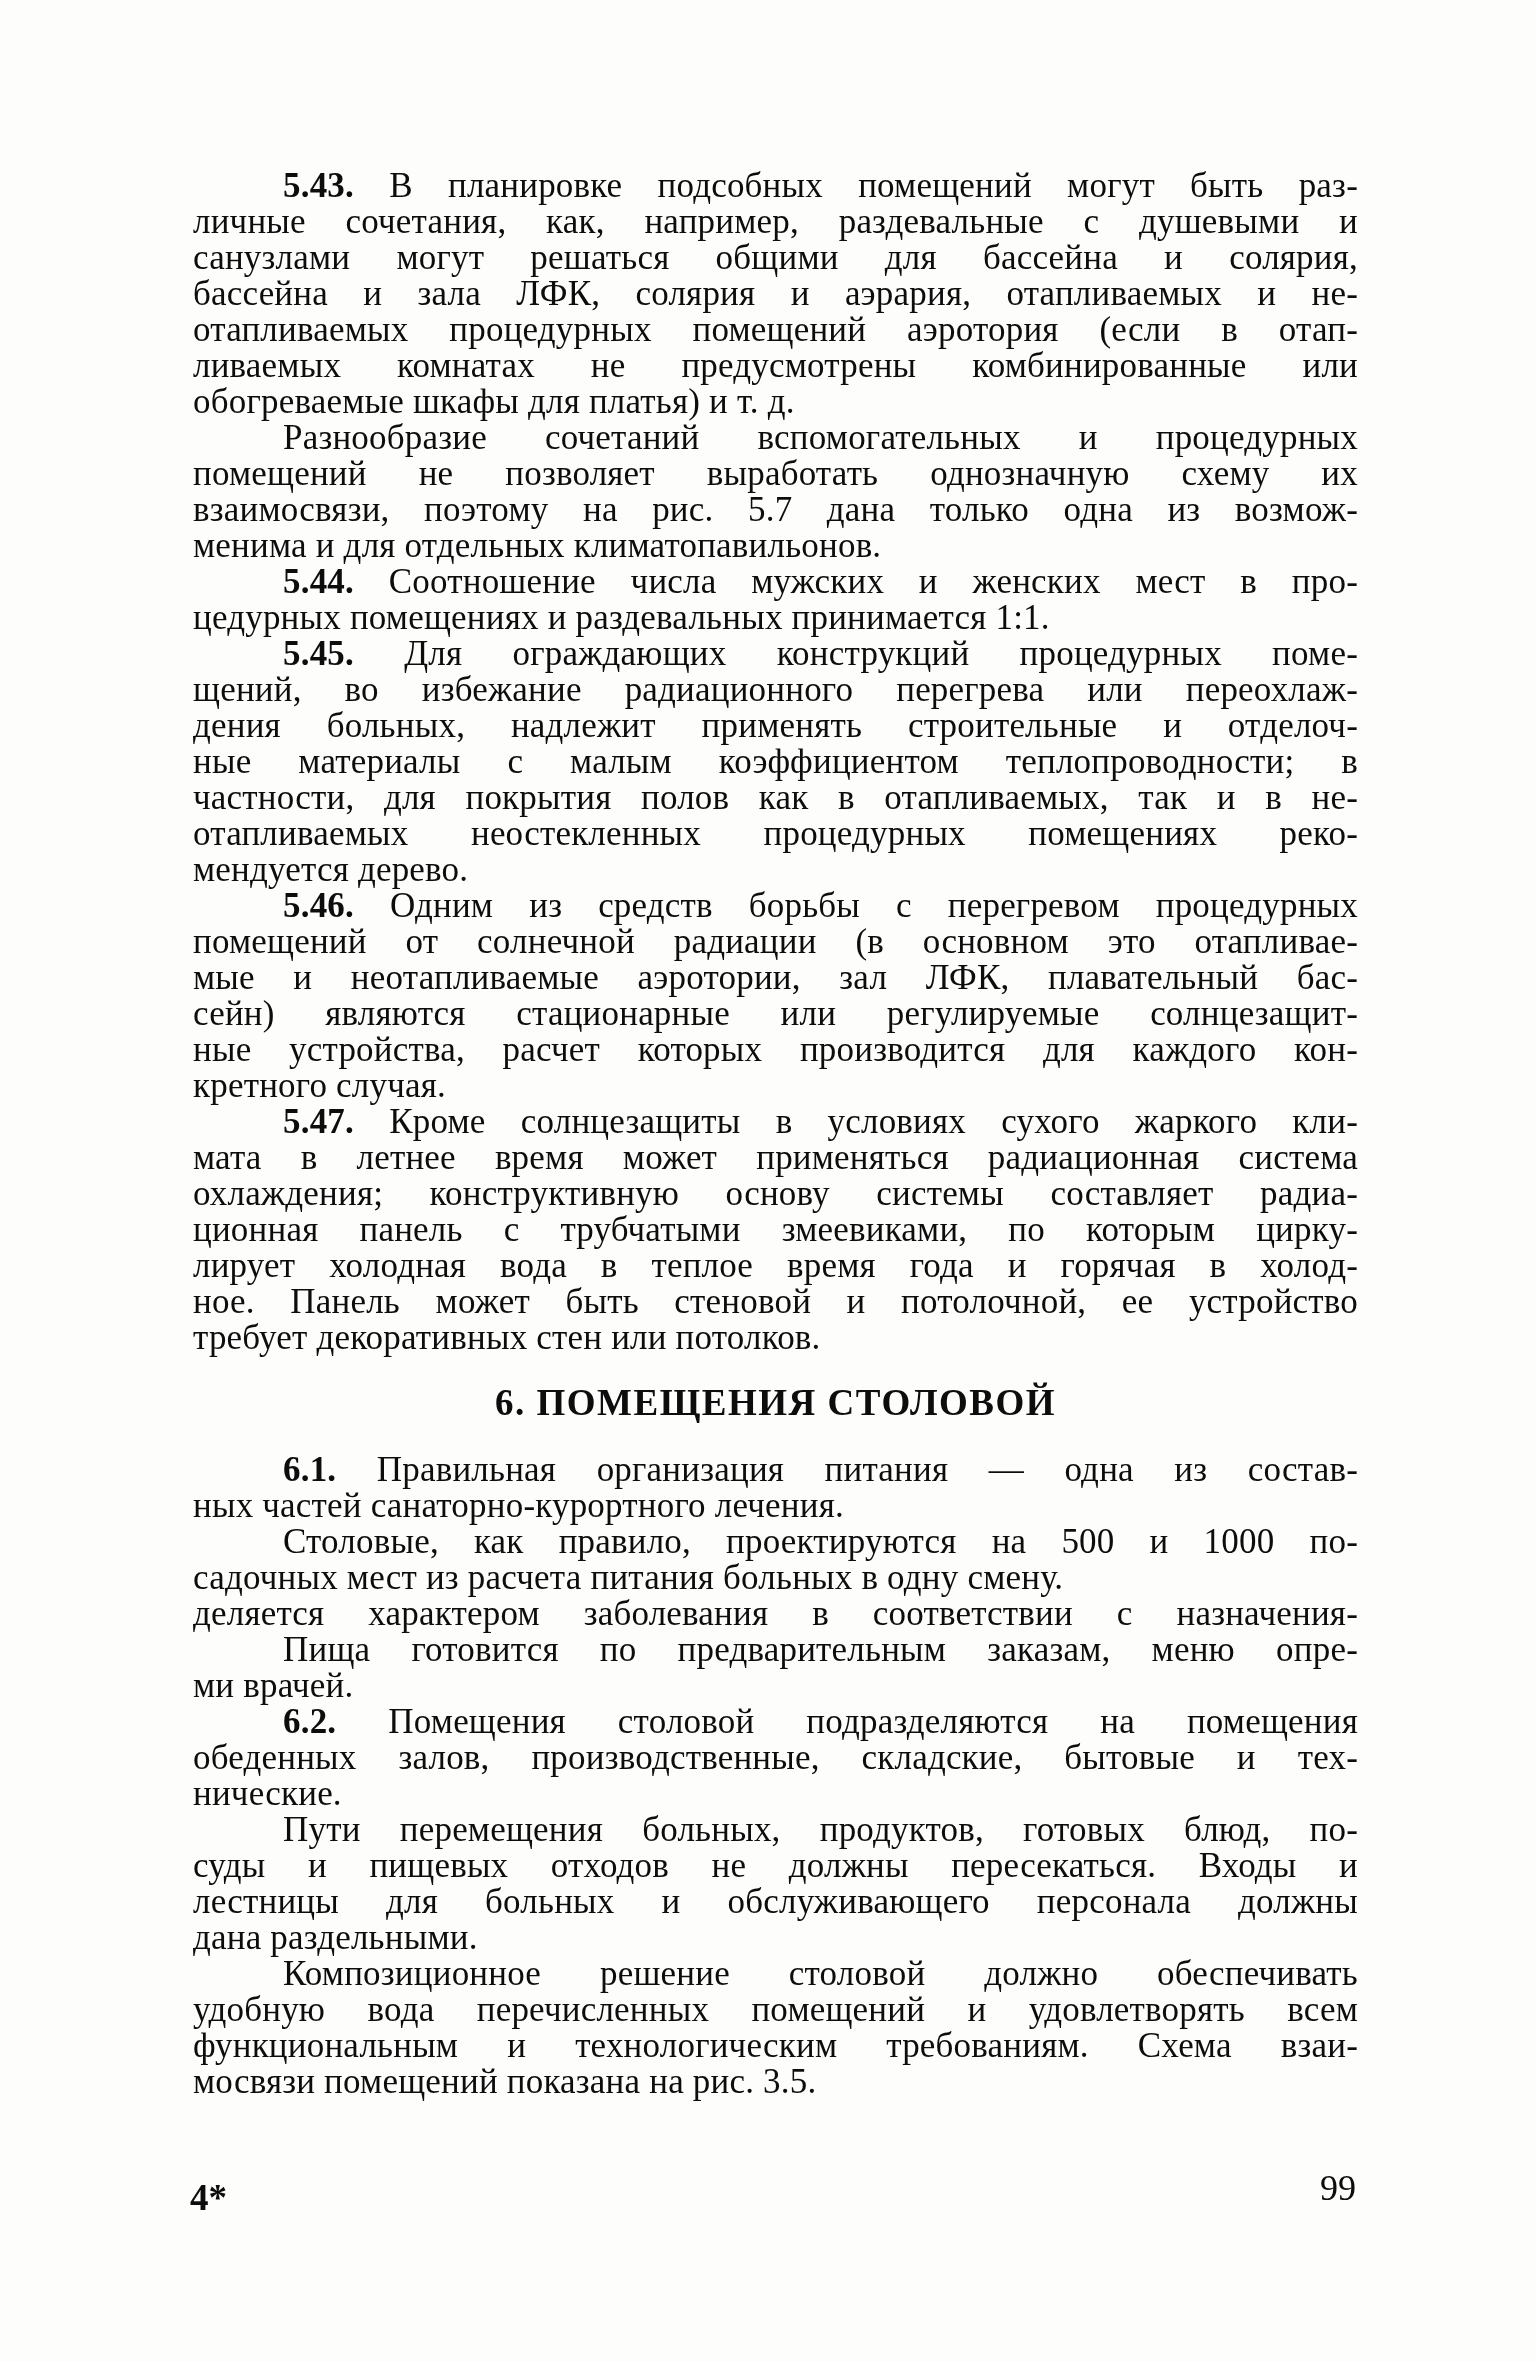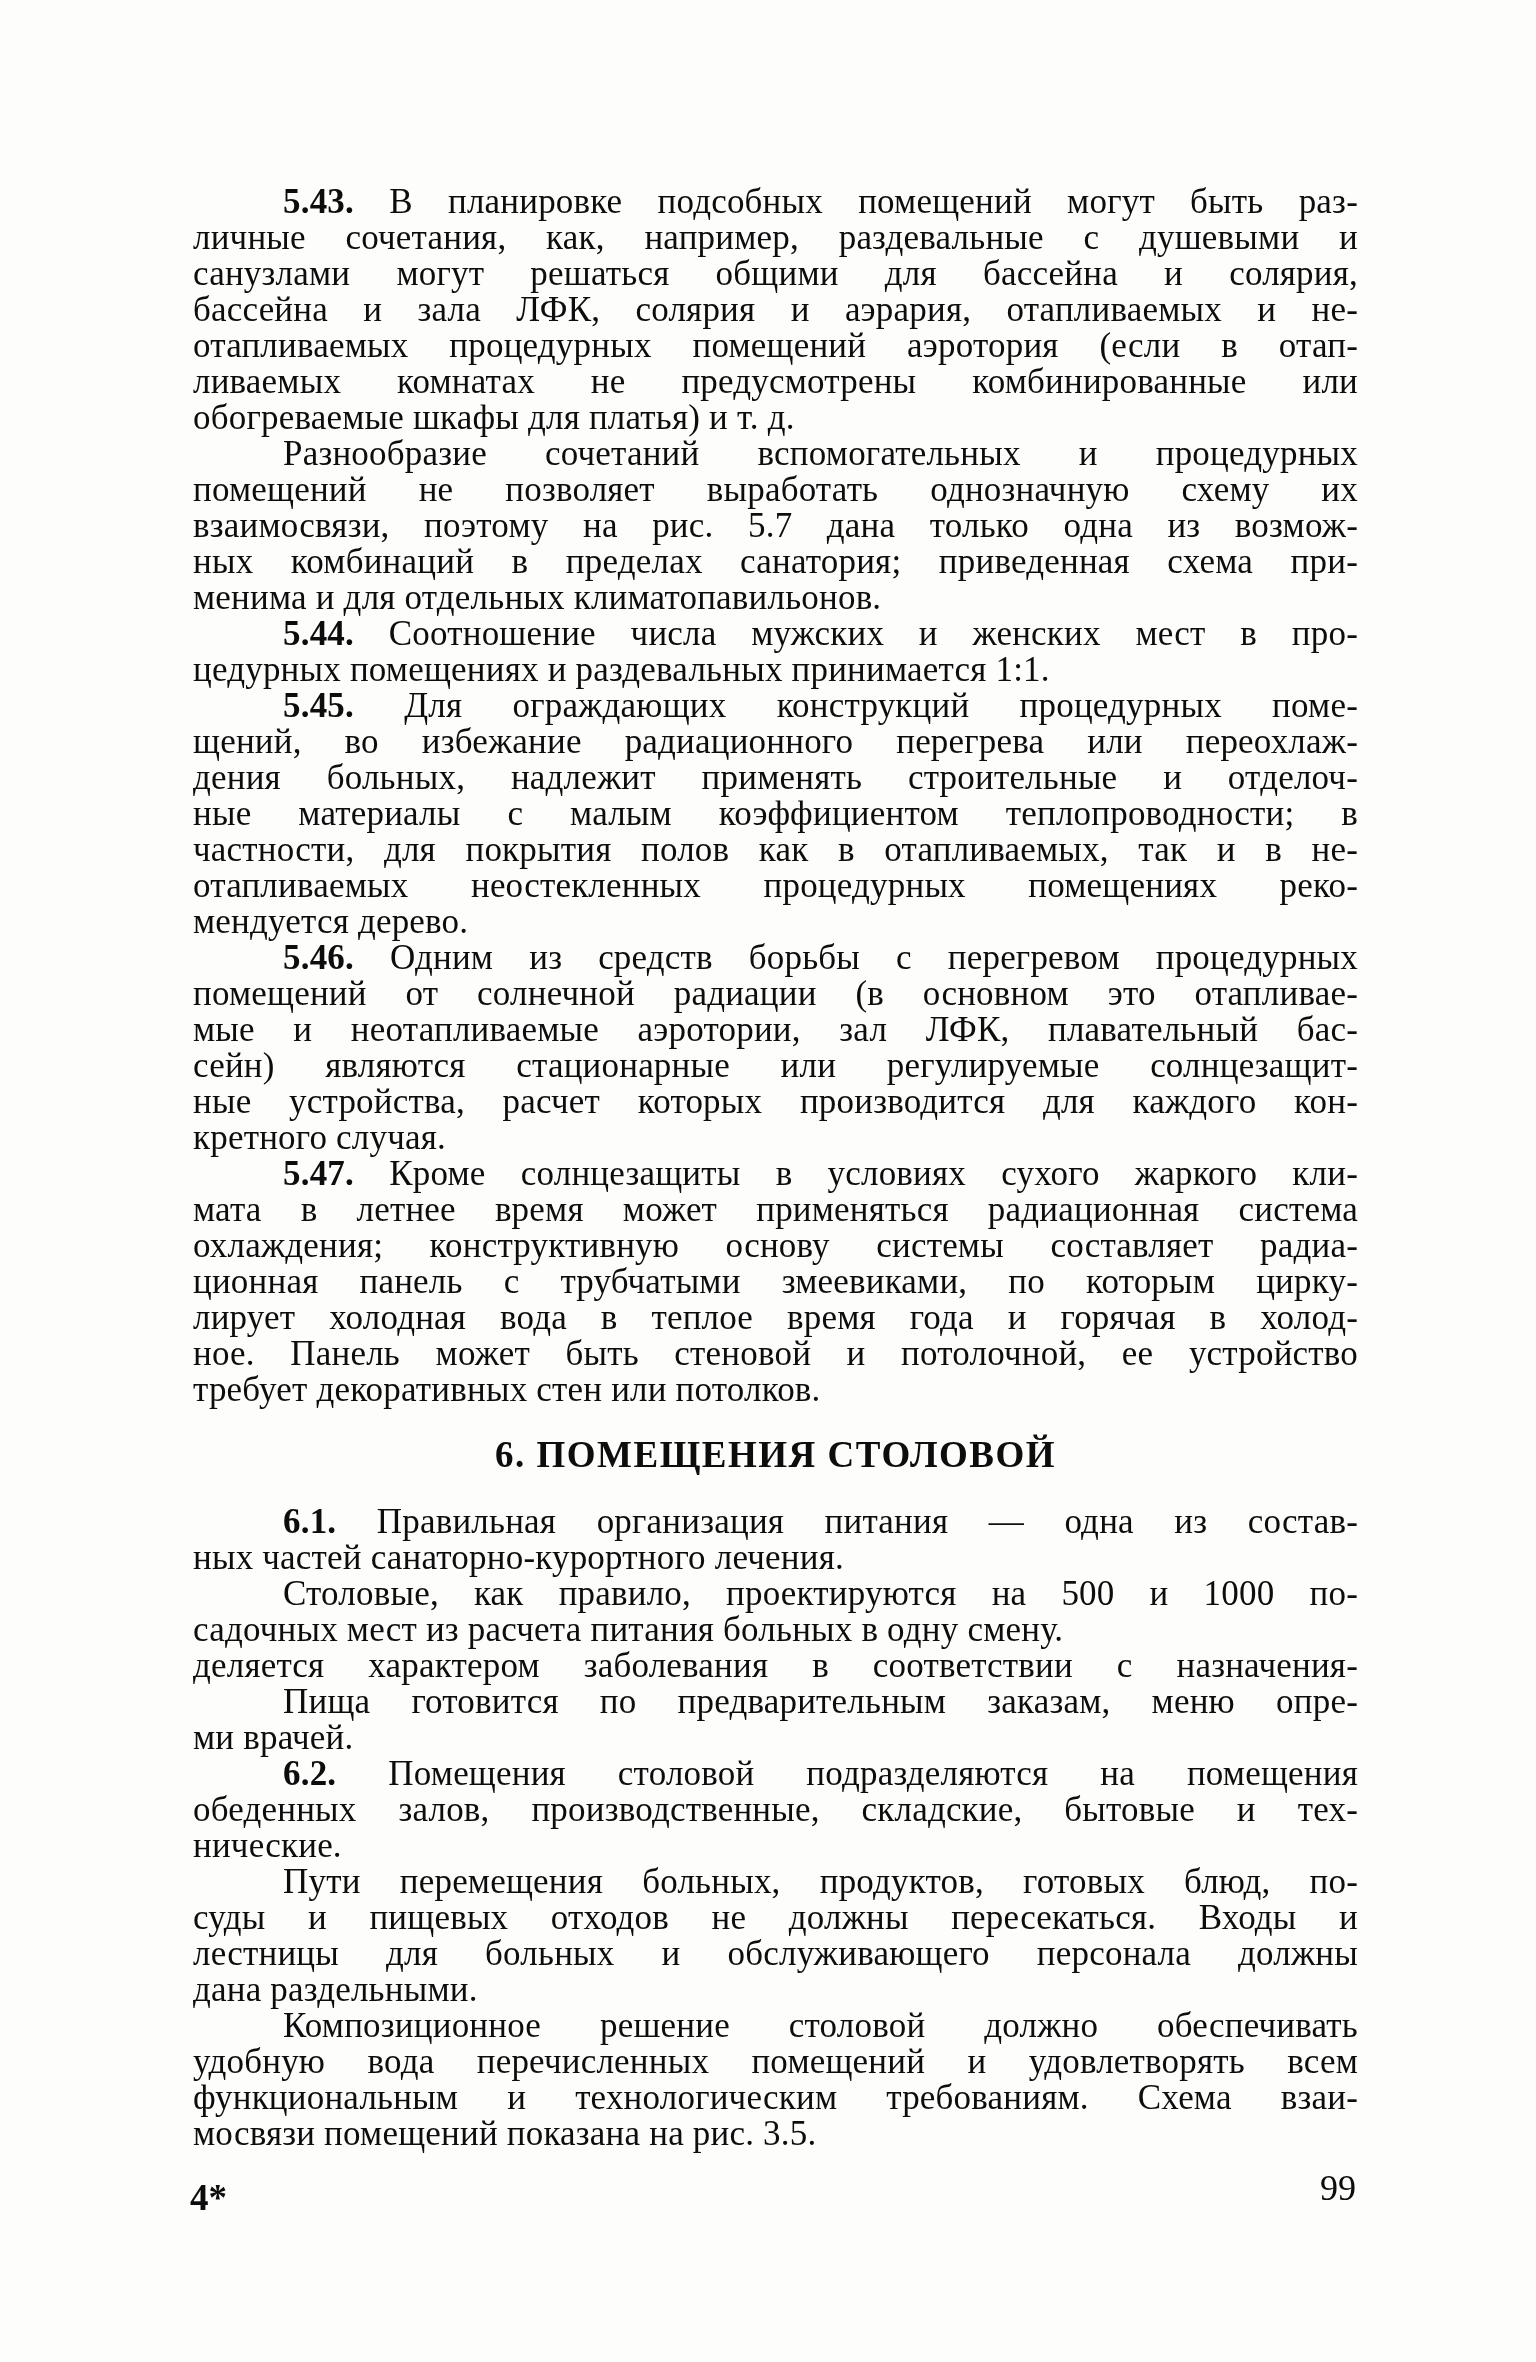--- a/index.html
+++ b/index.html
@@ -9,21 +9,21 @@
     width: 1536px;
     height: 2362px;
     background: #fdfdfc;
     overflow: hidden;
     font-family: "Liberation Serif", "DejaVu Serif", serif;
     color: #0d0d0d;
   }
   .text-block {
     position: absolute;
     left: 193px;
-    top: 184px;
+    top: 168px;
     width: 1165px;
     font-size: 35px;
     line-height: 36px;
     letter-spacing: 0.2px;
   }
   .para { margin: 0; }
   .line {
     text-align: justify;
     text-align-last: justify;
     white-space: nowrap;
@@ -70,21 +70,20 @@
         <div class="line">санузлами могут решаться общими для бассейна и солярия,</div>
         <div class="line">бассейна и зала ЛФК, солярия и аэрария, отапливаемых и не-</div>
         <div class="line">отапливаемых процедурных помещений аэротория (если в отап-</div>
         <div class="line">ливаемых комнатах не предусмотрены комбинированные или</div>
         <div class="line last">обогреваемые шкафы для платья) и т. д.</div>
       </div>
       <div class="para">
         <div class="line first">Разнообразие сочетаний вспомогательных и процедурных</div>
         <div class="line">помещений не позволяет выработать однозначную схему их</div>
         <div class="line">взаимосвязи, поэтому на рис. 5.7 дана только одна из возмож-</div>
-        <div class="line">ных комбинаций в пределах санатория; приведенная схема при-</div>
         <div class="line last">менима и для отдельных климатопавильонов.</div>
       </div>
       <div class="para">
         <div class="line first"><span class="pnum">5.44.</span> <span>Соотношение числа мужских и женских мест в про-</span></div>
         <div class="line last">цедурных помещениях и раздевальных принимается 1:1.</div>
       </div>
       <div class="para">
         <div class="line first"><span class="pnum">5.45.</span> <span>Для ограждающих конструкций процедурных поме-</span></div>
         <div class="line">щений, во избежание радиационного перегрева или переохлаж-</div>
         <div class="line">дения больных, надлежит применять строительные и отделоч-</div>

